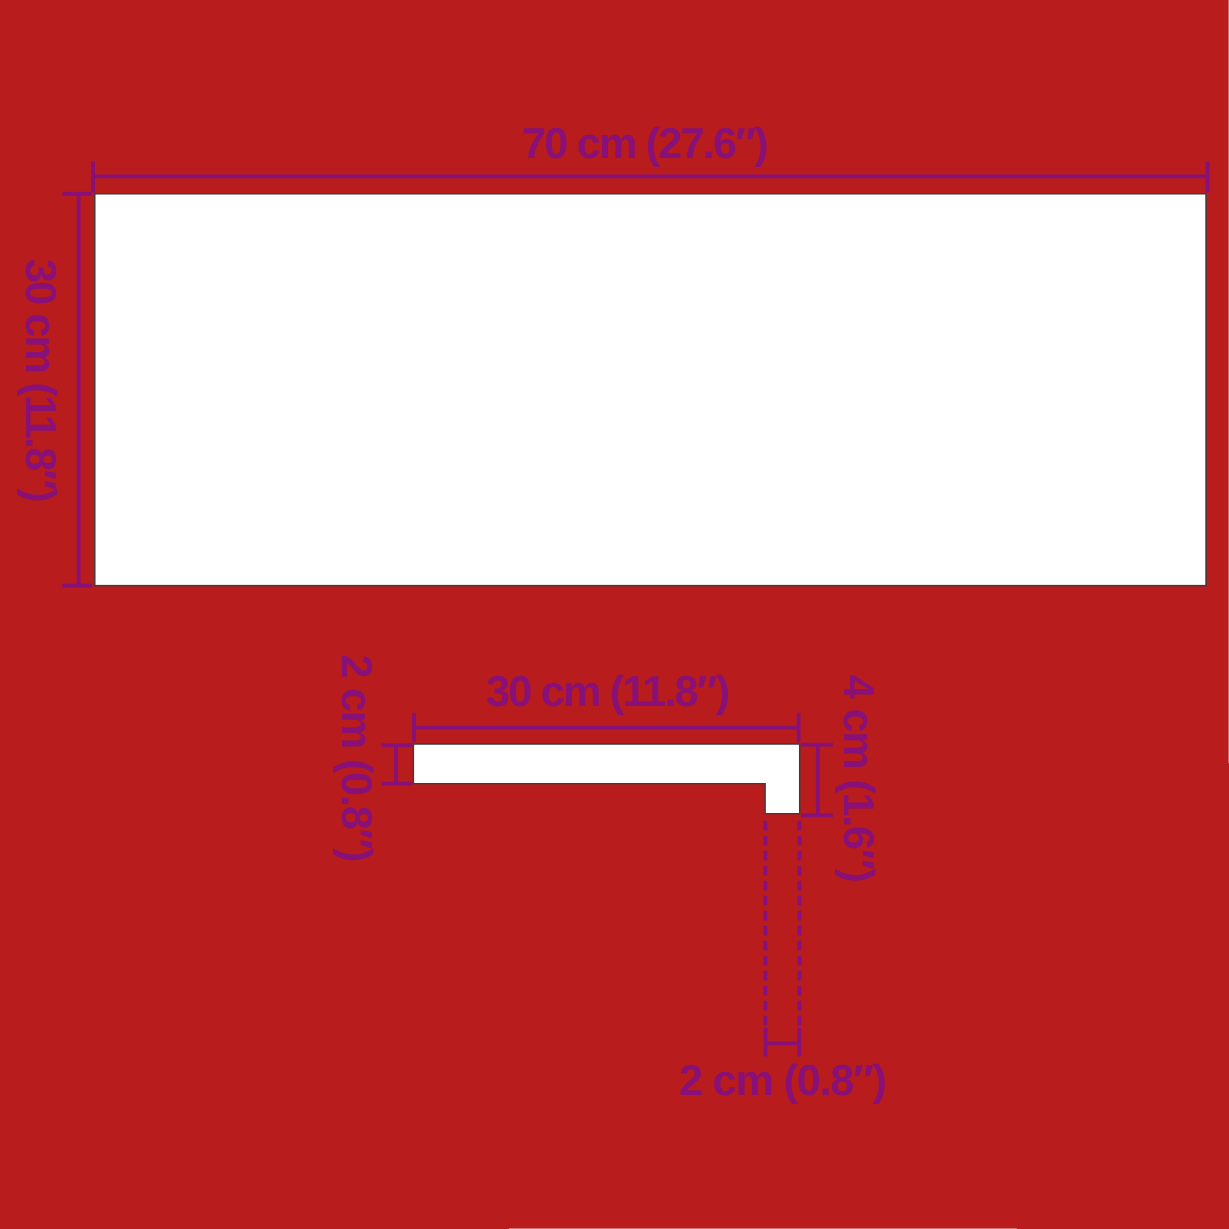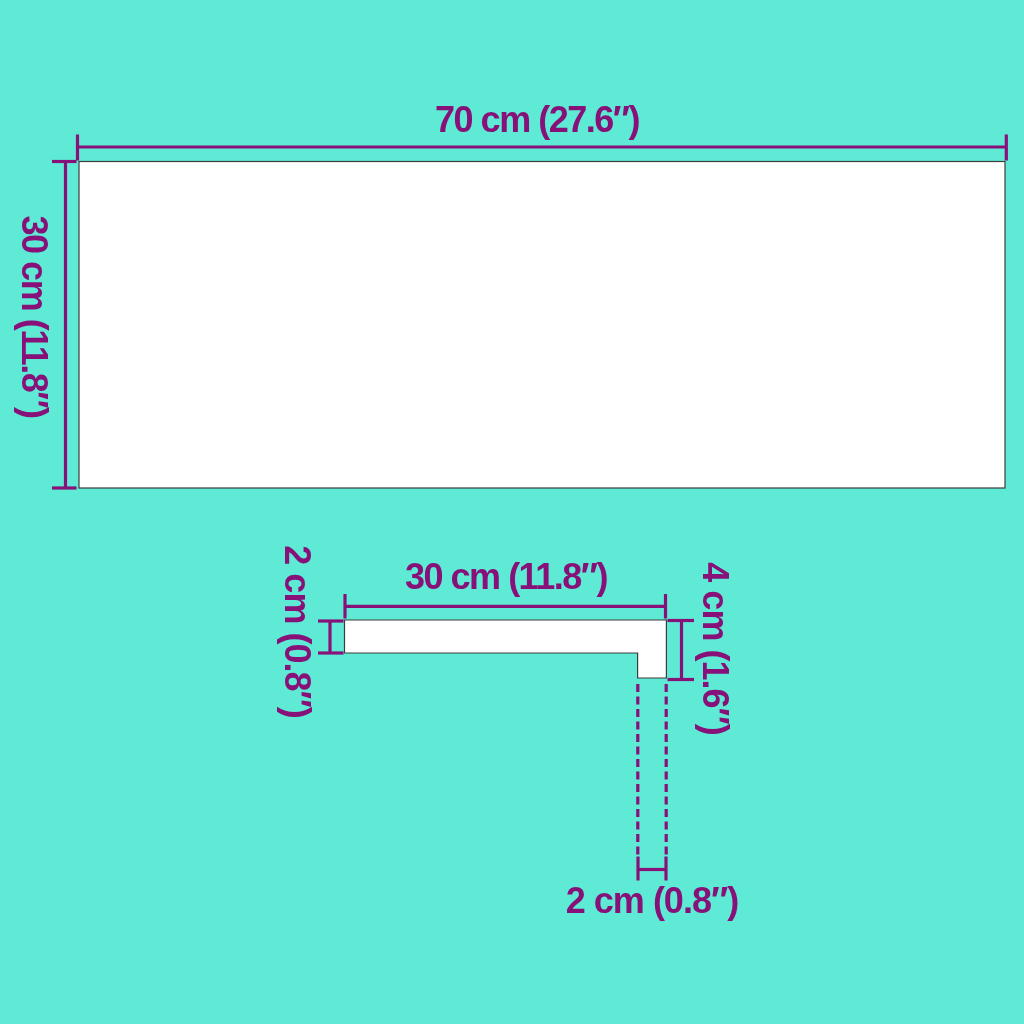--- a/index.html
+++ b/index.html
@@ -1,16 +1,16 @@
 <!DOCTYPE html>
 <html><head>
 <meta charset="utf-8">
 <style>
   html,body{margin:0;padding:0;background:#ffffff;}
-  .stage{position:relative;width:1024px;height:1024px;background:#5eead4;overflow:hidden;}
+  .stage{position:relative;width:1024px;height:1024px;background:#b91c1c;overflow:hidden;}
   svg{display:block;}
   text{font-family:"Liberation Sans",sans-serif;font-weight:bold;fill:#871178;}
 </style>
 </head>
 <body>
 
 <div class="stage">
 <svg width="1024" height="1024" viewBox="0 0 1024 1024">
 
   <rect x="79" y="161.5" width="926" height="326.5" fill="#ffffff" stroke="#3C3C3C" stroke-width="1.2"></rect>

